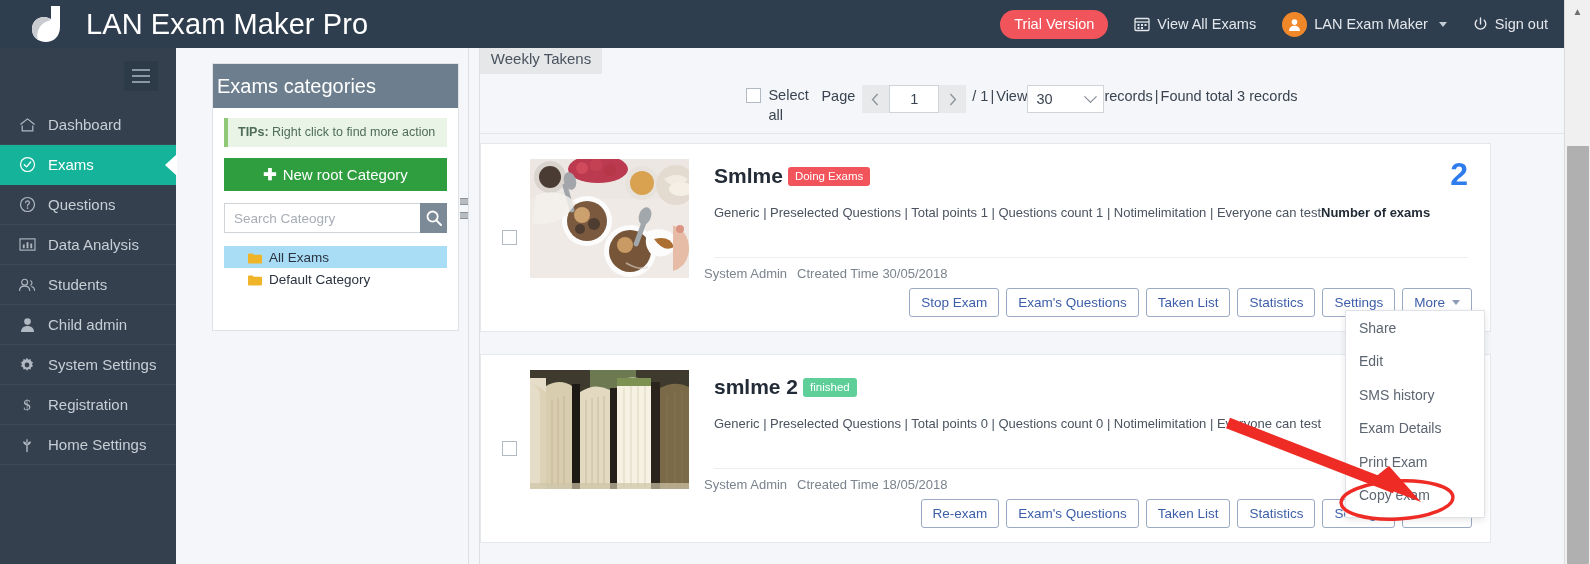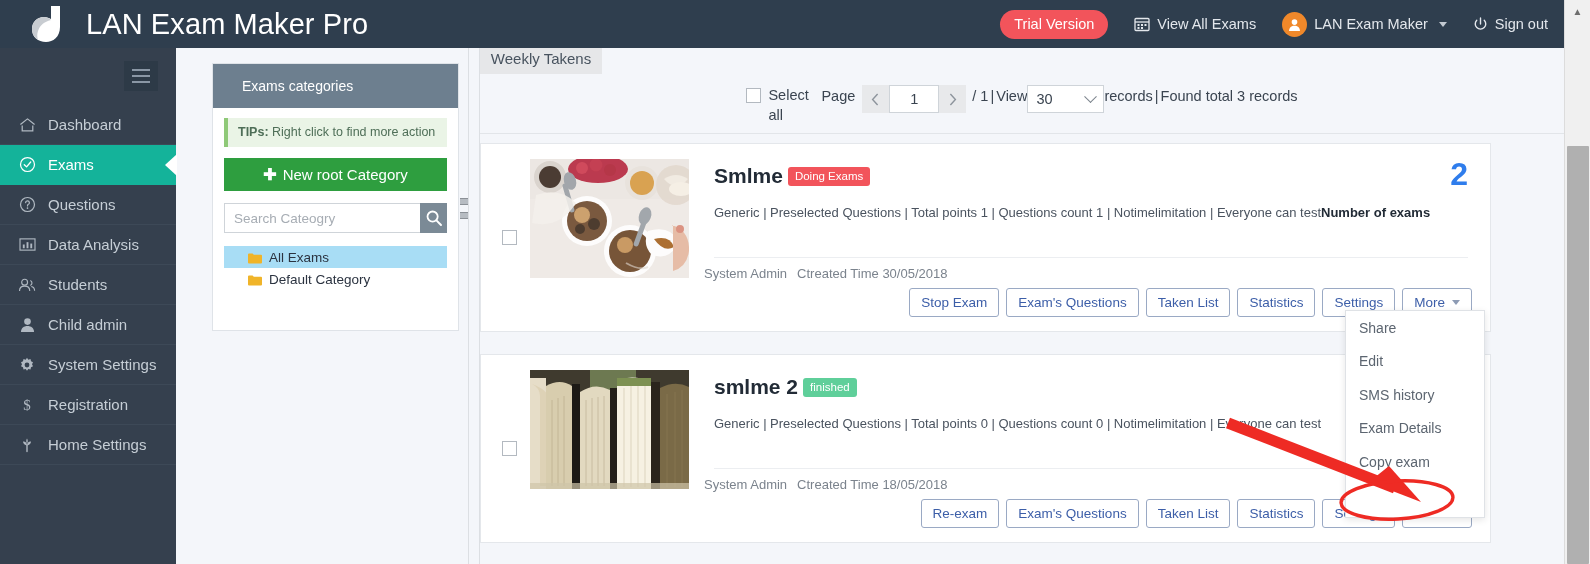--- a/index.html
+++ b/index.html
@@ -84,21 +84,21 @@
     background: #f4f6fa;
   }
 
   
   .cat-panel {
     position: absolute; left: 36px; top: 15px; width: 247px; height: 268px;
     background: #ffffff; border: 1px solid #dfe3e8;
   }
   .cat-head {
     height: 44px; background: #6d7f8f; color: #ffffff;
-    font-size: 14px; display: flex; align-items: center; padding-left: 29px;
+    font-size: 20px; display: flex; align-items: center; padding-left: 4px;
   }
   .cat-body { padding: 10px 11px 0; }
   .tips {
     background: #eaf4e6; border-left: 4px solid #8fc978;
     color: #4e6e57; font-size: 12.5px; padding: 7px 6px 8px 10px;
     white-space: nowrap;
   }
   .tips b { font-weight: 700; }
   .new-cat-btn {
     margin-top: 11px; height: 33px; width: 100%; background: #2e9e3f;
@@ -665,20 +665,21 @@
       </div>
 
     </div>
   </div>
 
   <div class="dropdown">
     <div class="dd-item">Share</div>
     <div class="dd-item">Edit</div>
     <div class="dd-item">SMS history</div>
     <div class="dd-item">Exam Details</div>
+    <div class="dd-item">Print Exam</div>
     <div class="dd-item">Copy exam</div>
   </div>
 
   <svg class="annotations" viewBox="0 0 1590 564">
     <g>
       <path d="M1228 423 L1395 488" stroke="#ee2b24" stroke-width="11" stroke-linecap="butt"></path>
       <path d="M1421 502 L1369 482 L1389 466 Z" fill="#ee2b24"></path>
     </g>
     <ellipse cx="1397" cy="500" rx="56" ry="19" fill="none" stroke="#ee2b24" stroke-width="3.4" transform="rotate(-3 1397 500)"></ellipse>
   </svg>

